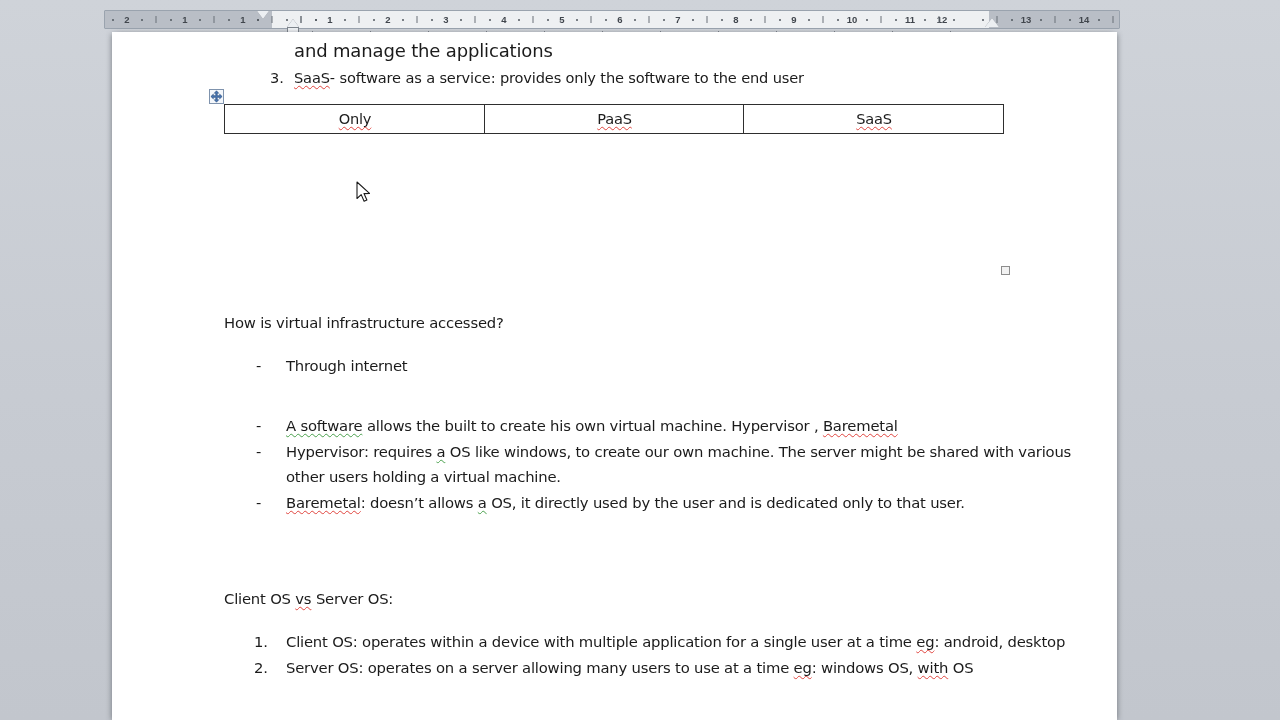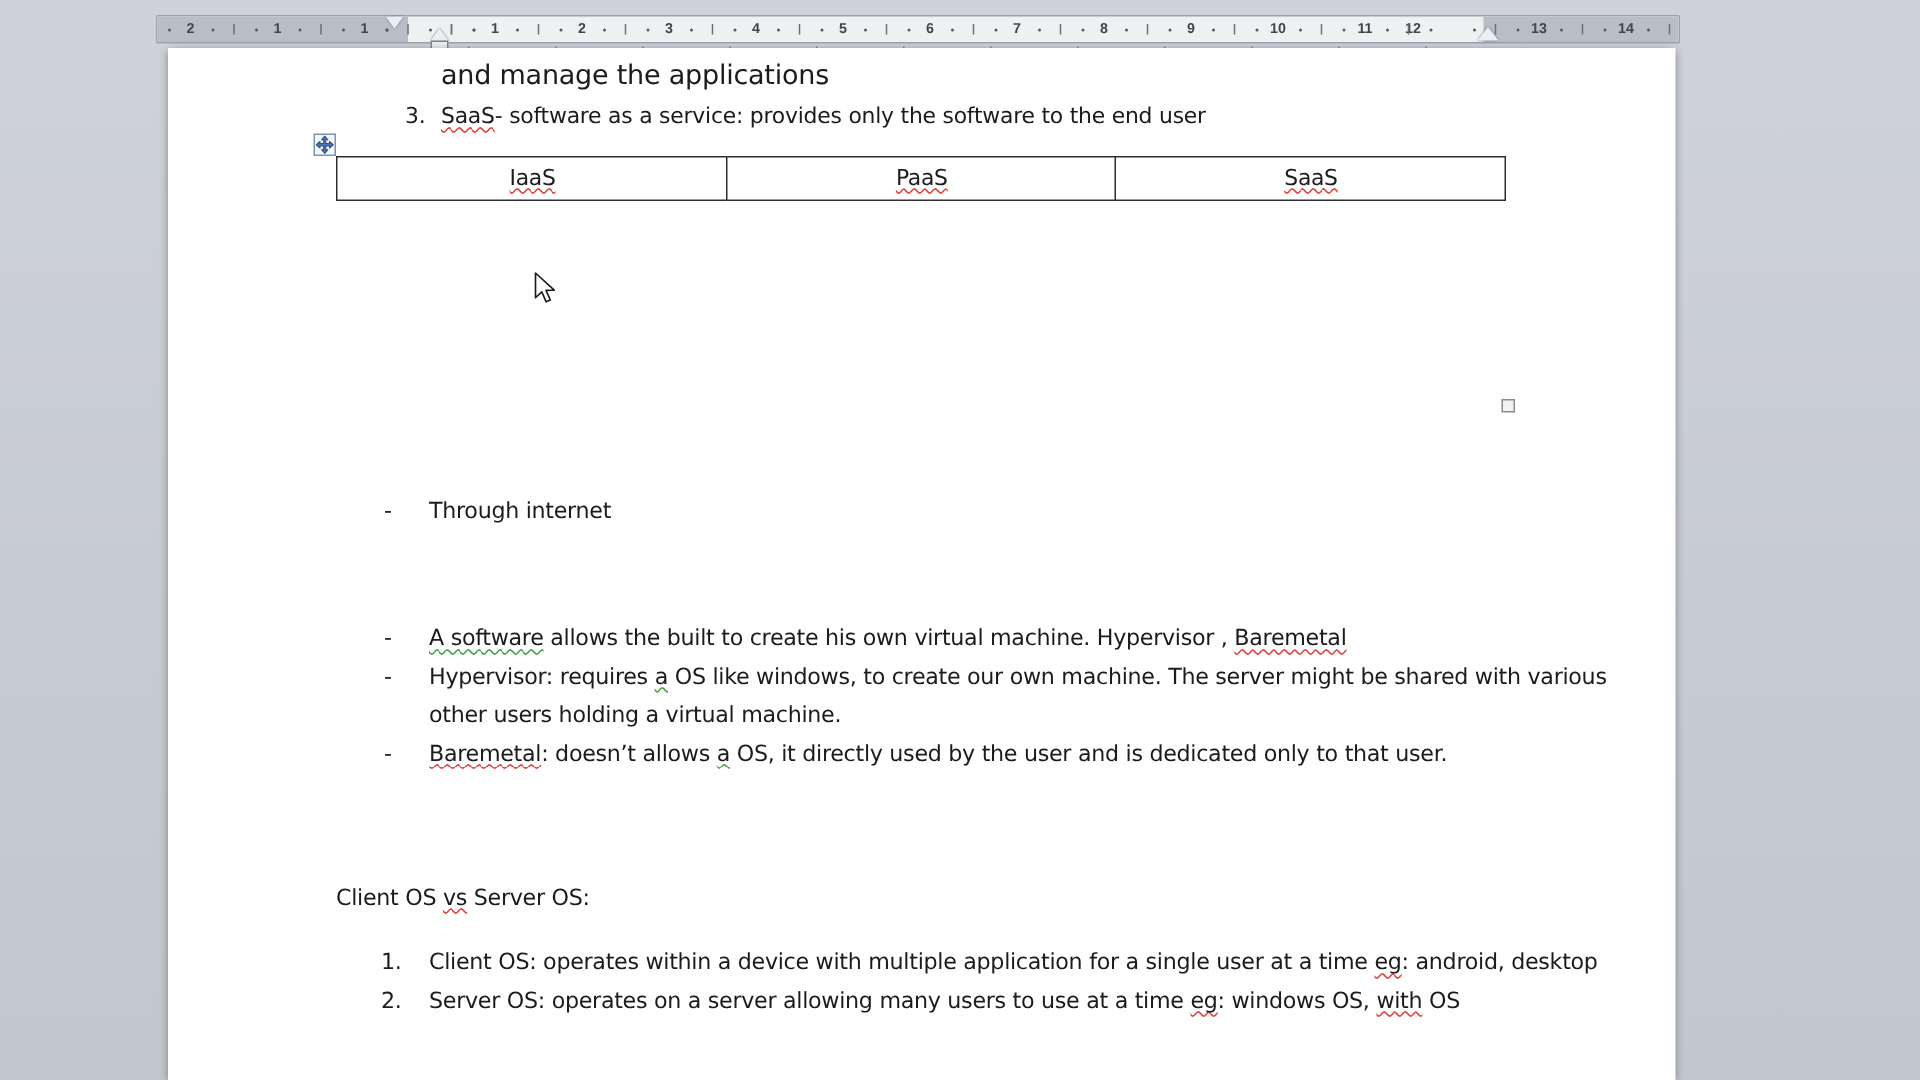--- a/index.html
+++ b/index.html
@@ -360,30 +360,31 @@
       <div class="tbl-handle">
         <svg width="13" height="13" viewBox="0 0 13 13">
           <path d="M6.5 0.8 L8.6 3.2 H7.2 V5.7 H9.7 V4.3 L12.1 6.5 L9.7 8.7 V7.3 H7.2 V9.8 H8.6 L6.5 12.2 L4.4 9.8 H5.8 V7.3 H3.3 V8.7 L0.9 6.5 L3.3 4.3 V5.7 H5.8 V3.2 H4.4 Z" fill="#4a77b4" stroke="#2c5184" stroke-width="0.7" stroke-linejoin="round"></path>
         </svg>
       </div>
       <div class="tbl-resize"></div>
 
       <table class="doc-table">
         <thead>
           <tr>
-            <th class="col-a"><span class="sp">IaaS</span></th>
+            <th class="col-a"><span class="sp">Only</span></th>
             <th class="col-b"><span class="sp">PaaS</span></th>
             <th class="col-c"><span class="sp">SaaS</span></th>
           </tr>
         </thead>
         <tbody>
         </tbody>
       </table>
 
       <div class="blk" style="top:278px">
+        <div class="q">How is virtual infrastructure accessed?</div>
         <ul class="dash" style="margin-top:18px">
           <li class="dash-item">
             <span class="mk">-</span>
             <span>Through internet</span>
           </li>
         </ul>
       </div>
 
       <div class="blk" style="top:363px">
         <ul class="dash" style="margin-top:18px">

